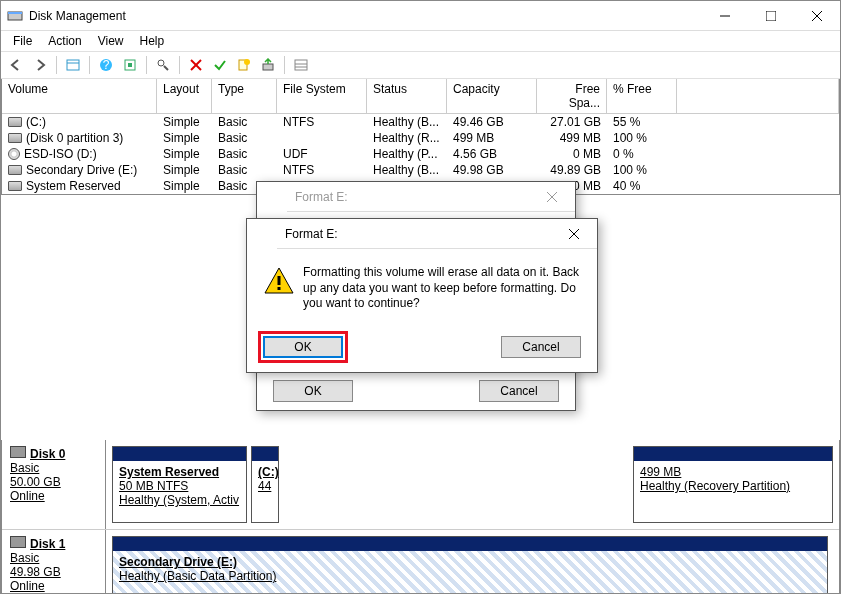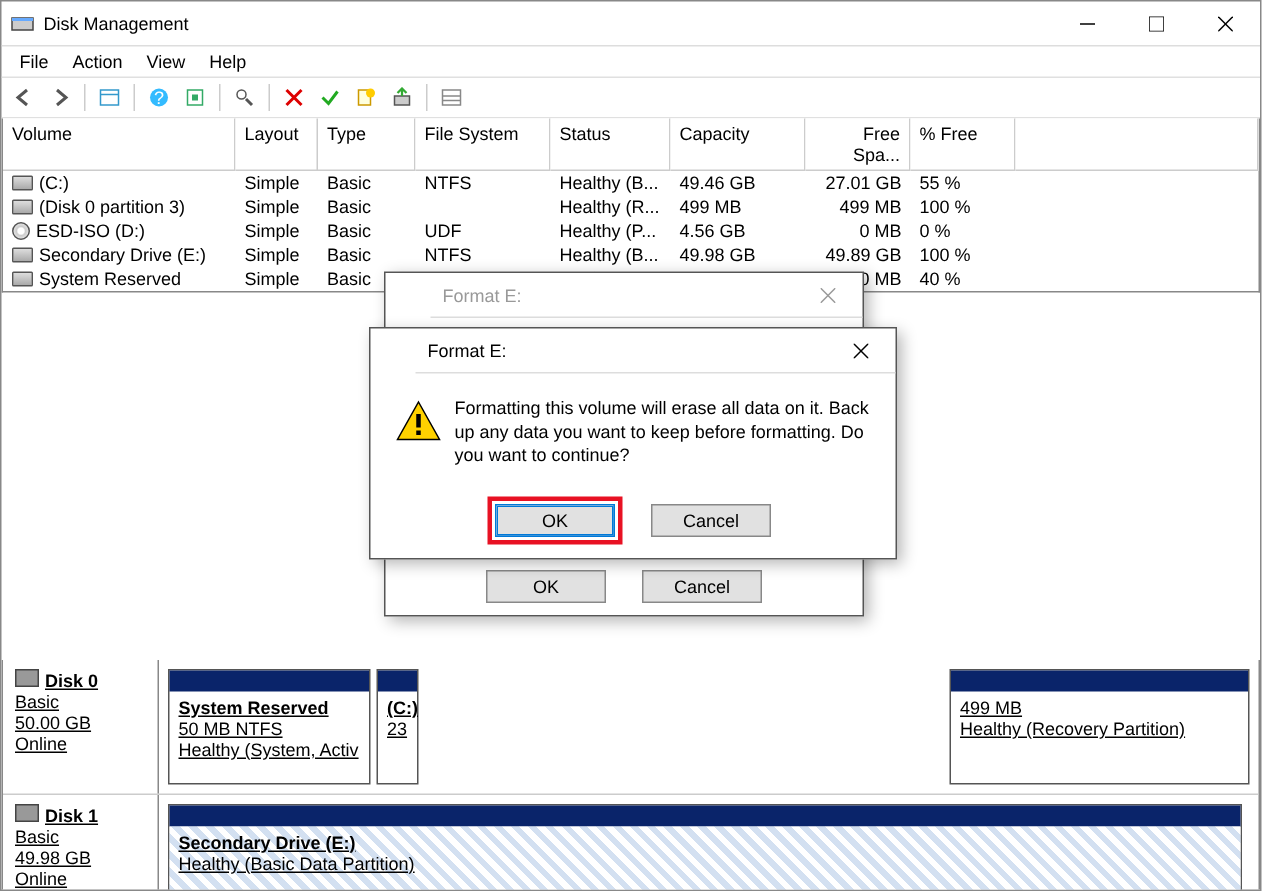--- a/index.html
+++ b/index.html
@@ -52,21 +52,21 @@
 .part-body { padding: 4px 6px; flex: 1; }
 .part-body .p-name { font-weight: bold; }
 .part.hatched .part-body { background: repeating-linear-gradient(45deg, #fff 0 4px, #d3e0f1 4px 8px); }
 
 
 .dialog { position: absolute; background: #fff; border: 1px solid #555; box-shadow: 3px 3px 10px rgba(0,0,0,.3); }
 .dialog .dlg-title { height: 30px; display: flex; align-items: center; padding: 0 8px; border-bottom: 1px solid #ddd; margin-left: 30px; }
 .dialog .dlg-title .t { flex: 1; }
 .dialog .dlg-close { width: 30px; height: 30px; display: flex; align-items: center; justify-content: center; }
 .dialog .dlg-body { padding: 16px; display: flex; gap: 8px; }
-.dialog .dlg-btns { padding: 8px 16px 14px; display: flex; justify-content: center; gap: 24px; }
+.dialog .dlg-btns { padding: 8px 16px 14px; display: flex; justify-content: space-between; gap: 24px; }
 .btn { min-width: 80px; height: 22px; border: 1px solid #888; background: #e1e1e1; display: inline-flex; align-items: center; justify-content: center; }
 .btn.focus { border: 1px solid #0078d7; box-shadow: inset 0 0 0 1px #0078d7; }
 .highlight-red { outline: 3px solid #e81123; outline-offset: 2px; }
 
 .dialog.back { z-index: 5; }
 .dialog.front { z-index: 10; }
 
 .warn-icon { width: 32px; height: 32px; flex-shrink: 0; }
 .warn-icon svg { width: 100%; height: 100%; }
 
@@ -274,21 +274,21 @@
       <div class="part-body">
         <div class="p-name">System Reserved</div>
         <div>50 MB NTFS</div>
         <div>Healthy (System, Activ</div>
       </div>
         </div>
         <div class="part" style="width: 28px;">
           <div class="part-bar"></div>
       <div class="part-body">
         <div class="p-name">(C:)</div>
-        <div>23</div>
+        <div>44</div>
         <div></div>
       </div>
         </div>
         <div style="width: 350px;"></div>
         <div class="part" style="width: 200px;">
           <div class="part-bar"></div>
       <div class="part-body">
         <div class="p-name"></div>
         <div>499 MB</div>
         <div>Healthy (Recovery Partition)</div>

